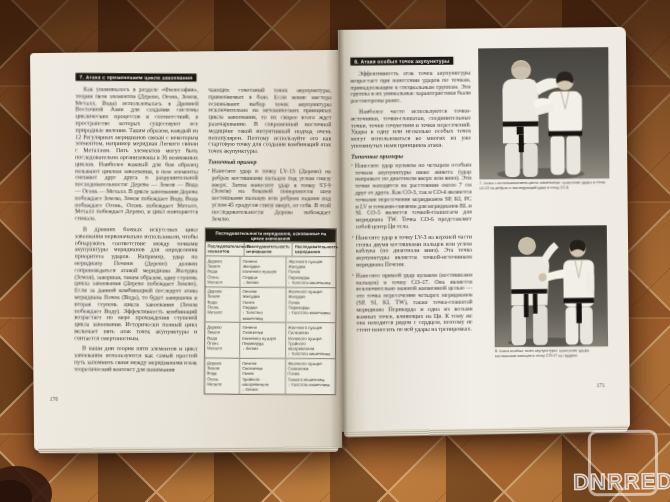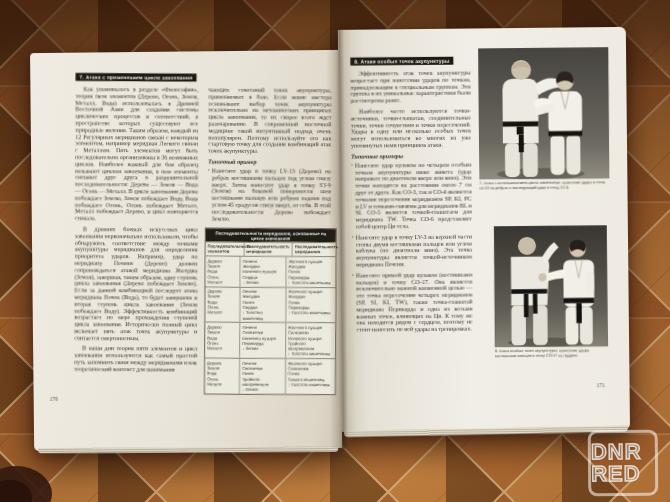--- a/index.html
+++ b/index.html
@@ -66,21 +66,21 @@
   .photo{display:block;background:#55524b;}
   .ph1{width:130px;height:131px;}
   .ph2{width:113px;height:121px;margin-left:14px;margin-top:36px;}
   figcaption{font-size:3.8px;line-height:4.6px;color:#4c473f;margin-top:2px;
       font-family:"Liberation Sans","DejaVu Sans",sans-serif;}
   .cap2{margin-left:14px;width:110px;}
 
   
   .watermark{position:absolute;right:12px;bottom:6px;z-index:10;width:64px;height:60px;
       border:3.5px solid rgba(255,255,255,0.55);border-radius:9px;
-      display:flex;flex-direction:column;align-items:flex-start;justify-content:center;
+      display:flex;flex-direction:row;align-items:flex-end;justify-content:center;
       font-family:"Liberation Sans","DejaVu Sans",sans-serif;font-weight:900;
       font-size:22px;line-height:22px;letter-spacing:1px;
       color:rgba(255,255,255,0.30);-webkit-text-stroke:1.4px rgba(255,255,255,0.75);
       text-shadow:0 0 2px rgba(80,40,10,0.35);transform:rotate(-0.5deg);}
 </style>
 </head>
 <body>
 
 <div class="scene">
 

